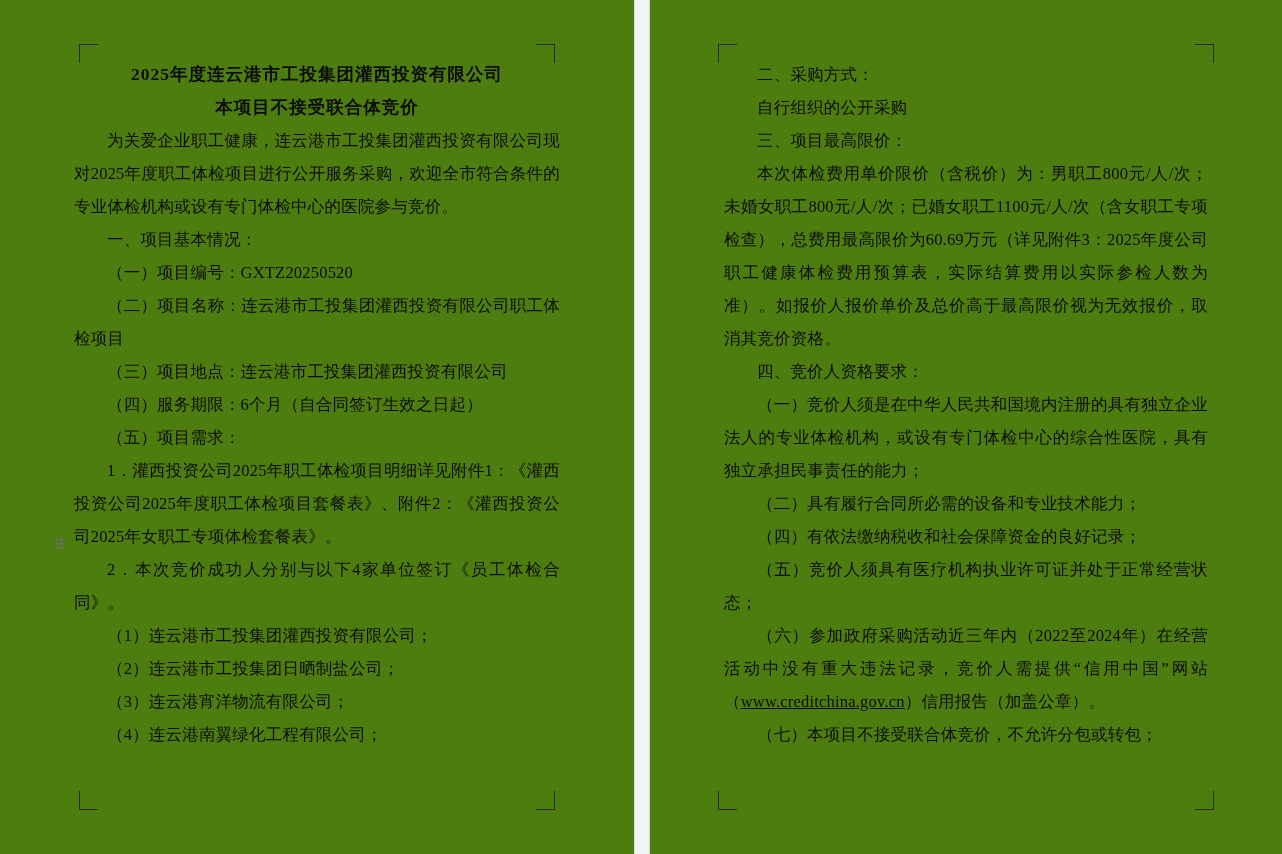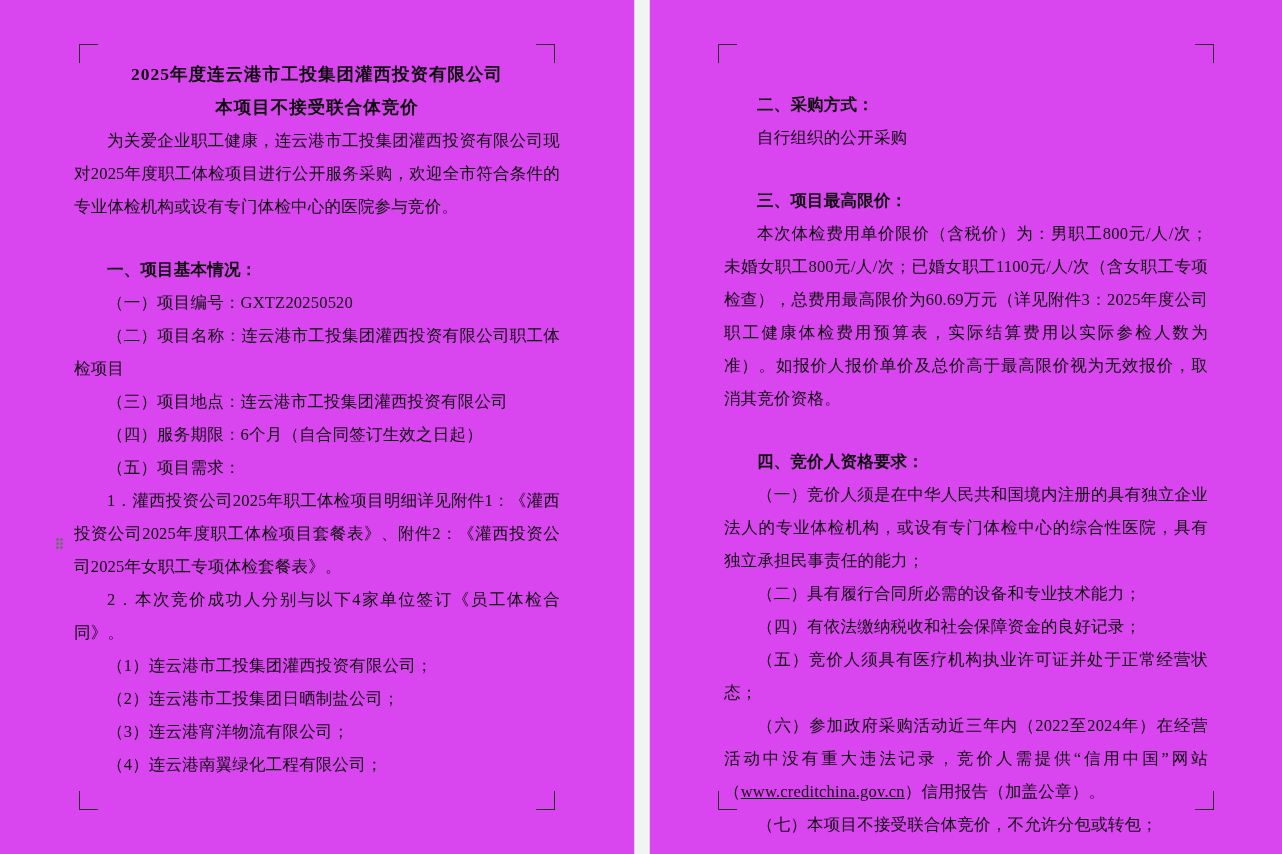--- a/index.html
+++ b/index.html
@@ -16,21 +16,21 @@
   .workspace {
     position: relative;
     width: 1282px;
     height: 854px;
     background: #8e9396;
     display: flex;
     flex-direction: row;
   }
   .page {
     position: relative;
-    background: #d946ef;
+    background: #4d7c0f;
     height: 854px;
     box-sizing: border-box;
     overflow: hidden;
   }
   .page-left {
     width: 634px;
     padding: 30px 74px 0 74px;
   }
   .page-gap {
     width: 14px;
@@ -81,22 +81,21 @@
     letter-spacing: 1px;
   }
   p {
     margin: 0;
     text-align: justify;
     text-justify: inter-ideograph;
   }
   .indent2 { text-indent: 2em; }
   .heading {
     text-indent: 2em;
-    font-weight: bold;
-    margin-top: 30px;
+    font-weight: normal;
   }
   .link {
     text-decoration: underline;
     color: #0d0d0d;
   }
   
   .drag-handle {
     position: absolute;
     left: 56px;
     top: 538px;

